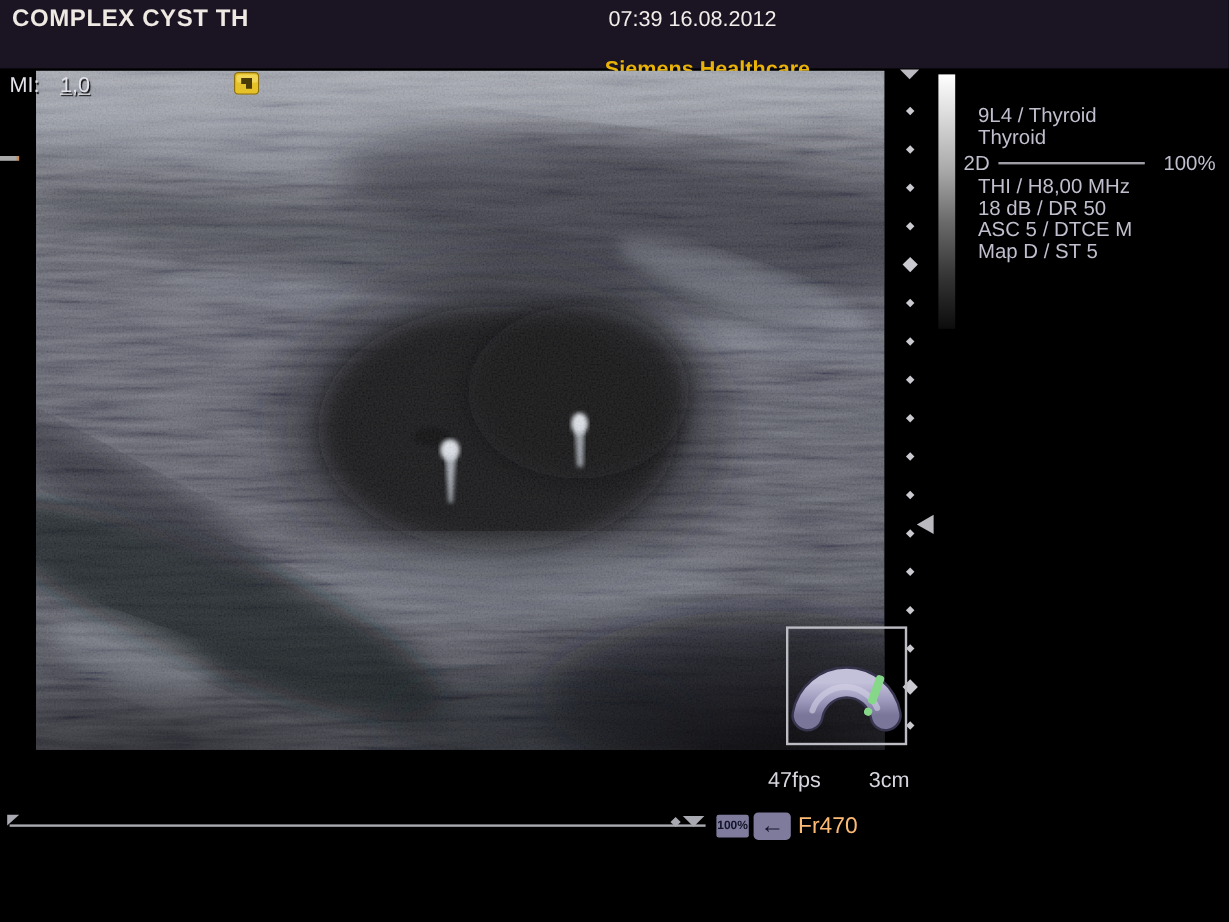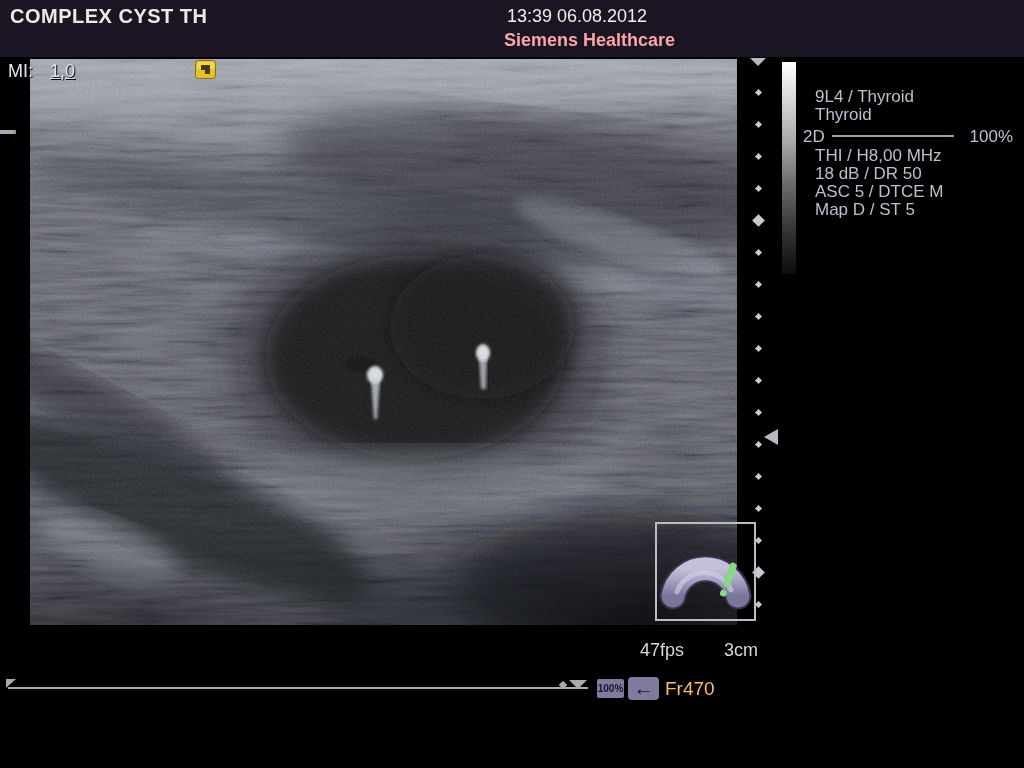--- a/index.html
+++ b/index.html
@@ -6,21 +6,21 @@
   html,body { width:1024px; height:768px; background:#000; overflow:hidden;
               font-family:"Liberation Sans", sans-serif; }
   .abs { position:absolute; }
   #screen { position:relative; width:1024px; height:768px; background:#000; }
 
   
   #header { left:0; top:0; width:1024px; height:57px; background:#1b1422; }
   #exam-title { left:10px; top:5px; font-size:20px; font-weight:bold;
                 color:#efe9e3; letter-spacing:.5px; }
   #datetime   { left:507px; top:6px; font-size:18px; color:#f1ede9; }
-  #vendor     { left:504px; top:30px; font-size:18px; font-weight:bold; color:#fca5a5; }
+  #vendor     { left:504px; top:47px; font-size:18px; font-weight:bold; color:#eab308; }
 
   
   #us-image { left:30px; top:59px; width:707px; height:566px; overflow:hidden;
     background:linear-gradient(180deg,#8d9198 0%,#7b7e86 6%,#63656d 13%,#585a62 24%,
       #535560 36%,#4e505a 50%,#4a4c55 64%,#454750 79%,#3e4049 91%,#363841 100%); }
   #us-image svg.layer { position:absolute; left:0; top:0; }
   #vignette { left:0; top:0; width:707px; height:566px;
     background:
       radial-gradient(ellipse 300px 160px at 88% 100%, rgba(0,0,0,.55), transparent 70%),
       radial-gradient(ellipse 260px 130px at 12% 104%, rgba(0,0,0,.30), transparent 70%),
@@ -83,21 +83,21 @@
                  font-size:20px; font-weight:bold; }
   #frame-counter { left:665px; top:678px; font-size:19px; color:#fdba74; }
 </style>
 </head>
 <body>
 
 <div id="screen">
 
   <div id="header" class="abs">
     <div id="exam-title" class="abs">COMPLEX CYST TH</div>
-    <div id="datetime" class="abs">13:39 06.08.2012</div>
+    <div id="datetime" class="abs">07:39 16.08.2012</div>
     <div id="vendor" class="abs">Siemens Healthcare</div>
   </div>
 
   <div id="us-image" class="abs">
 
     <svg class="layer" width="707" height="566">
       <filter id="striate" x="-5%" y="-5%" width="110%" height="110%">
         <feTurbulence type="fractalNoise" baseFrequency="0.013 0.16" numOctaves="3" seed="11"></feTurbulence>
         <feColorMatrix type="matrix" values="1 0 0 0 -0.15  1 0 0 0 -0.15  1 0 0 0 -0.10  0 0 0 0 0.5"></feColorMatrix>
       </filter>

